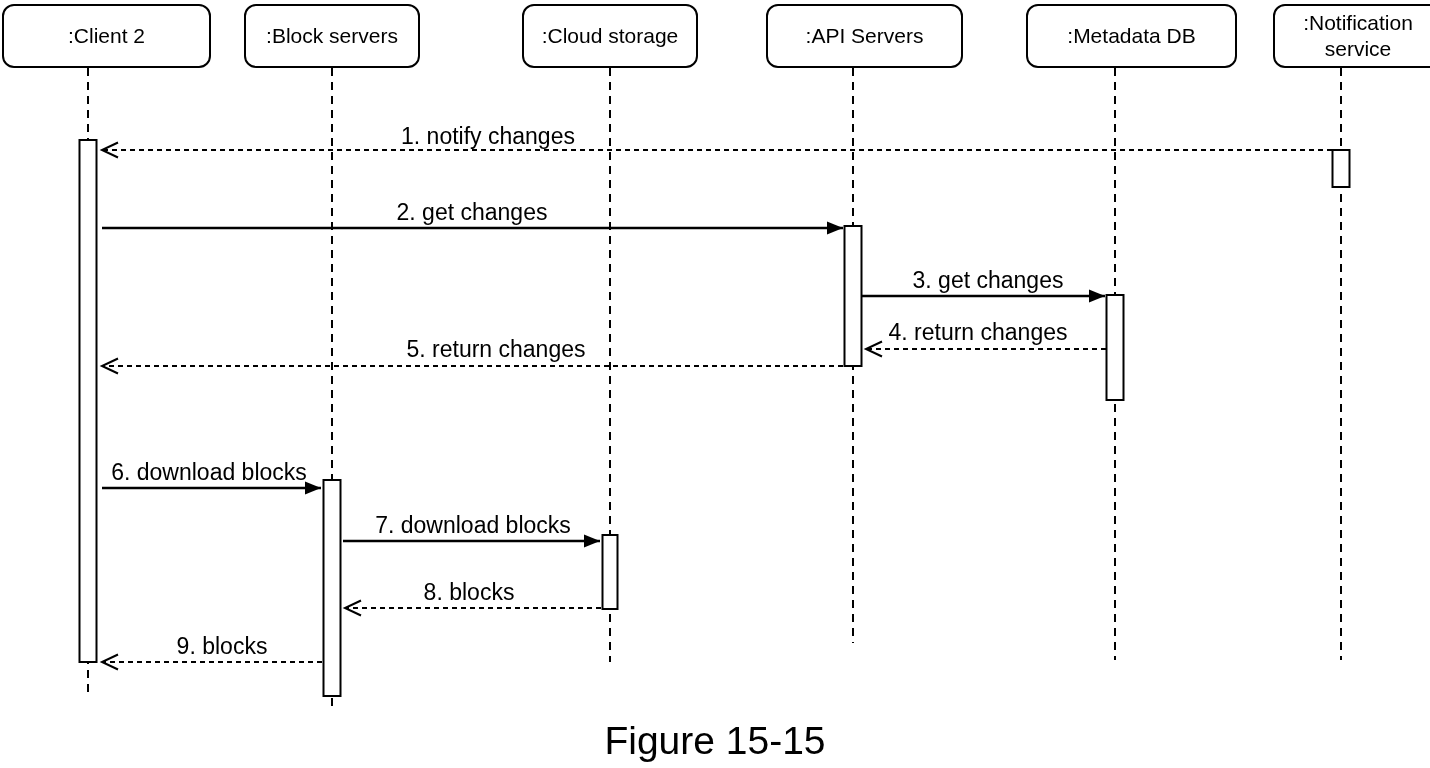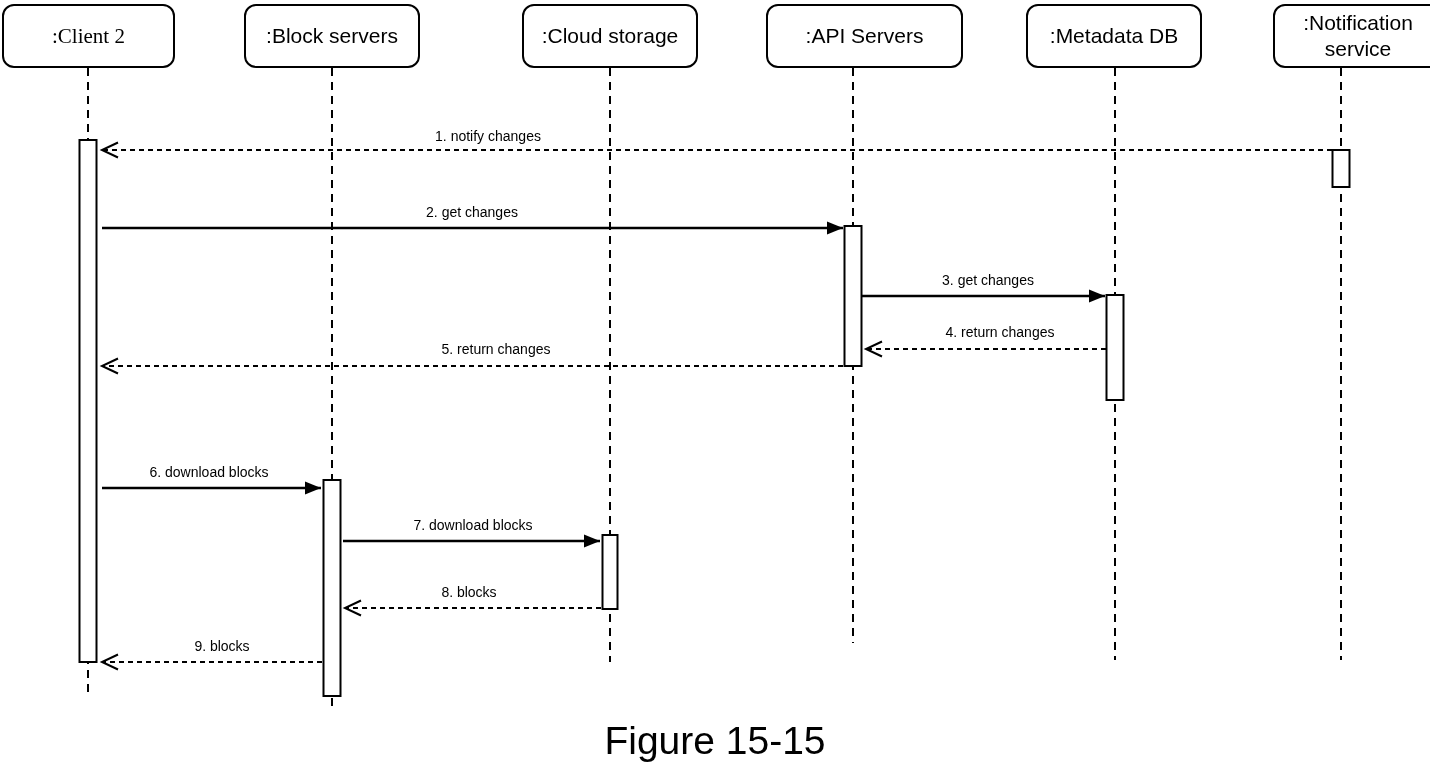--- a/index.html
+++ b/index.html
@@ -25,21 +25,21 @@
     align-items: center;
     justify-content: center;
     text-align: center;
     font-size: 21px;
     line-height: 26px;
     padding: 0 8px;
   }
   .msg-label {
     position: absolute;
     transform: translateX(-50%);
-    font-size: 14px;
+    font-size: 23px;
     line-height: 23px;
     white-space: nowrap;
   }
   .caption {
     position: absolute;
     transform: translateX(-50%);
     font-size: 39px;
     line-height: 34px;
     white-space: nowrap;
   }
@@ -83,31 +83,31 @@
       <line x1="862" y1="296" x2="1105" y2="296" stroke-width="2.5" marker-end="url(#mFilled)"></line>
       <line x1="1106" y1="349" x2="866" y2="349" stroke-width="2" stroke-dasharray="5 4" marker-end="url(#mOpen)"></line>
       <line x1="843" y1="366" x2="102" y2="366" stroke-width="2" stroke-dasharray="5 4" marker-end="url(#mOpen)"></line>
       <line x1="102" y1="488" x2="321" y2="488" stroke-width="2.5" marker-end="url(#mFilled)"></line>
       <line x1="343" y1="541" x2="600" y2="541" stroke-width="2.5" marker-end="url(#mFilled)"></line>
       <line x1="601" y1="608" x2="345" y2="608" stroke-width="2" stroke-dasharray="5 4" marker-end="url(#mOpen)"></line>
       <line x1="322" y1="662" x2="102" y2="662" stroke-width="2" stroke-dasharray="5 4" marker-end="url(#mOpen)"></line>
     </g>
   </svg>
 
-  <div class="actor" style="left:2px;    width:173px;font-family:Liberation Serif, serif;">:Client 2</div>
+  <div class="actor" style="left:2px;    width:209px;">:Client 2</div>
   <div class="actor" style="left:244px;  width:176px;">:Block servers</div>
   <div class="actor" style="left:522px;  width:176px;">:Cloud storage</div>
   <div class="actor" style="left:766px;  width:197px;">:API Servers</div>
-  <div class="actor" style="left:1026px; width:176px;">:Metadata DB</div>
+  <div class="actor" style="left:1026px; width:211px;">:Metadata DB</div>
   <div class="actor" style="left:1253px; width:170px;margin-left:20px;">:Notification service</div>
 
   <div class="msg-label" style="left:488px; top:125px;">1. notify changes</div>
   <div class="msg-label" style="left:472px; top:201px;">2. get changes</div>
   <div class="msg-label" style="left:988px; top:269px;">3. get changes</div>
-  <div class="msg-label" style="left:978px; top:321px;margin-left:22px;">4. return changes</div>
+  <div class="msg-label" style="left:978px; top:321px;">4. return changes</div>
   <div class="msg-label" style="left:496px; top:338px;">5. return changes</div>
   <div class="msg-label" style="left:209px; top:461px;">6. download blocks</div>
   <div class="msg-label" style="left:473px; top:514px;text-align:center;">7. download blocks</div>
   <div class="msg-label" style="left:469px; top:581px;">8. blocks</div>
   <div class="msg-label" style="left:222px; top:635px;">9. blocks</div>
 
   <div class="caption" style="left:715px; top:724px;">Figure 15-15</div>
 
 </div>
 

